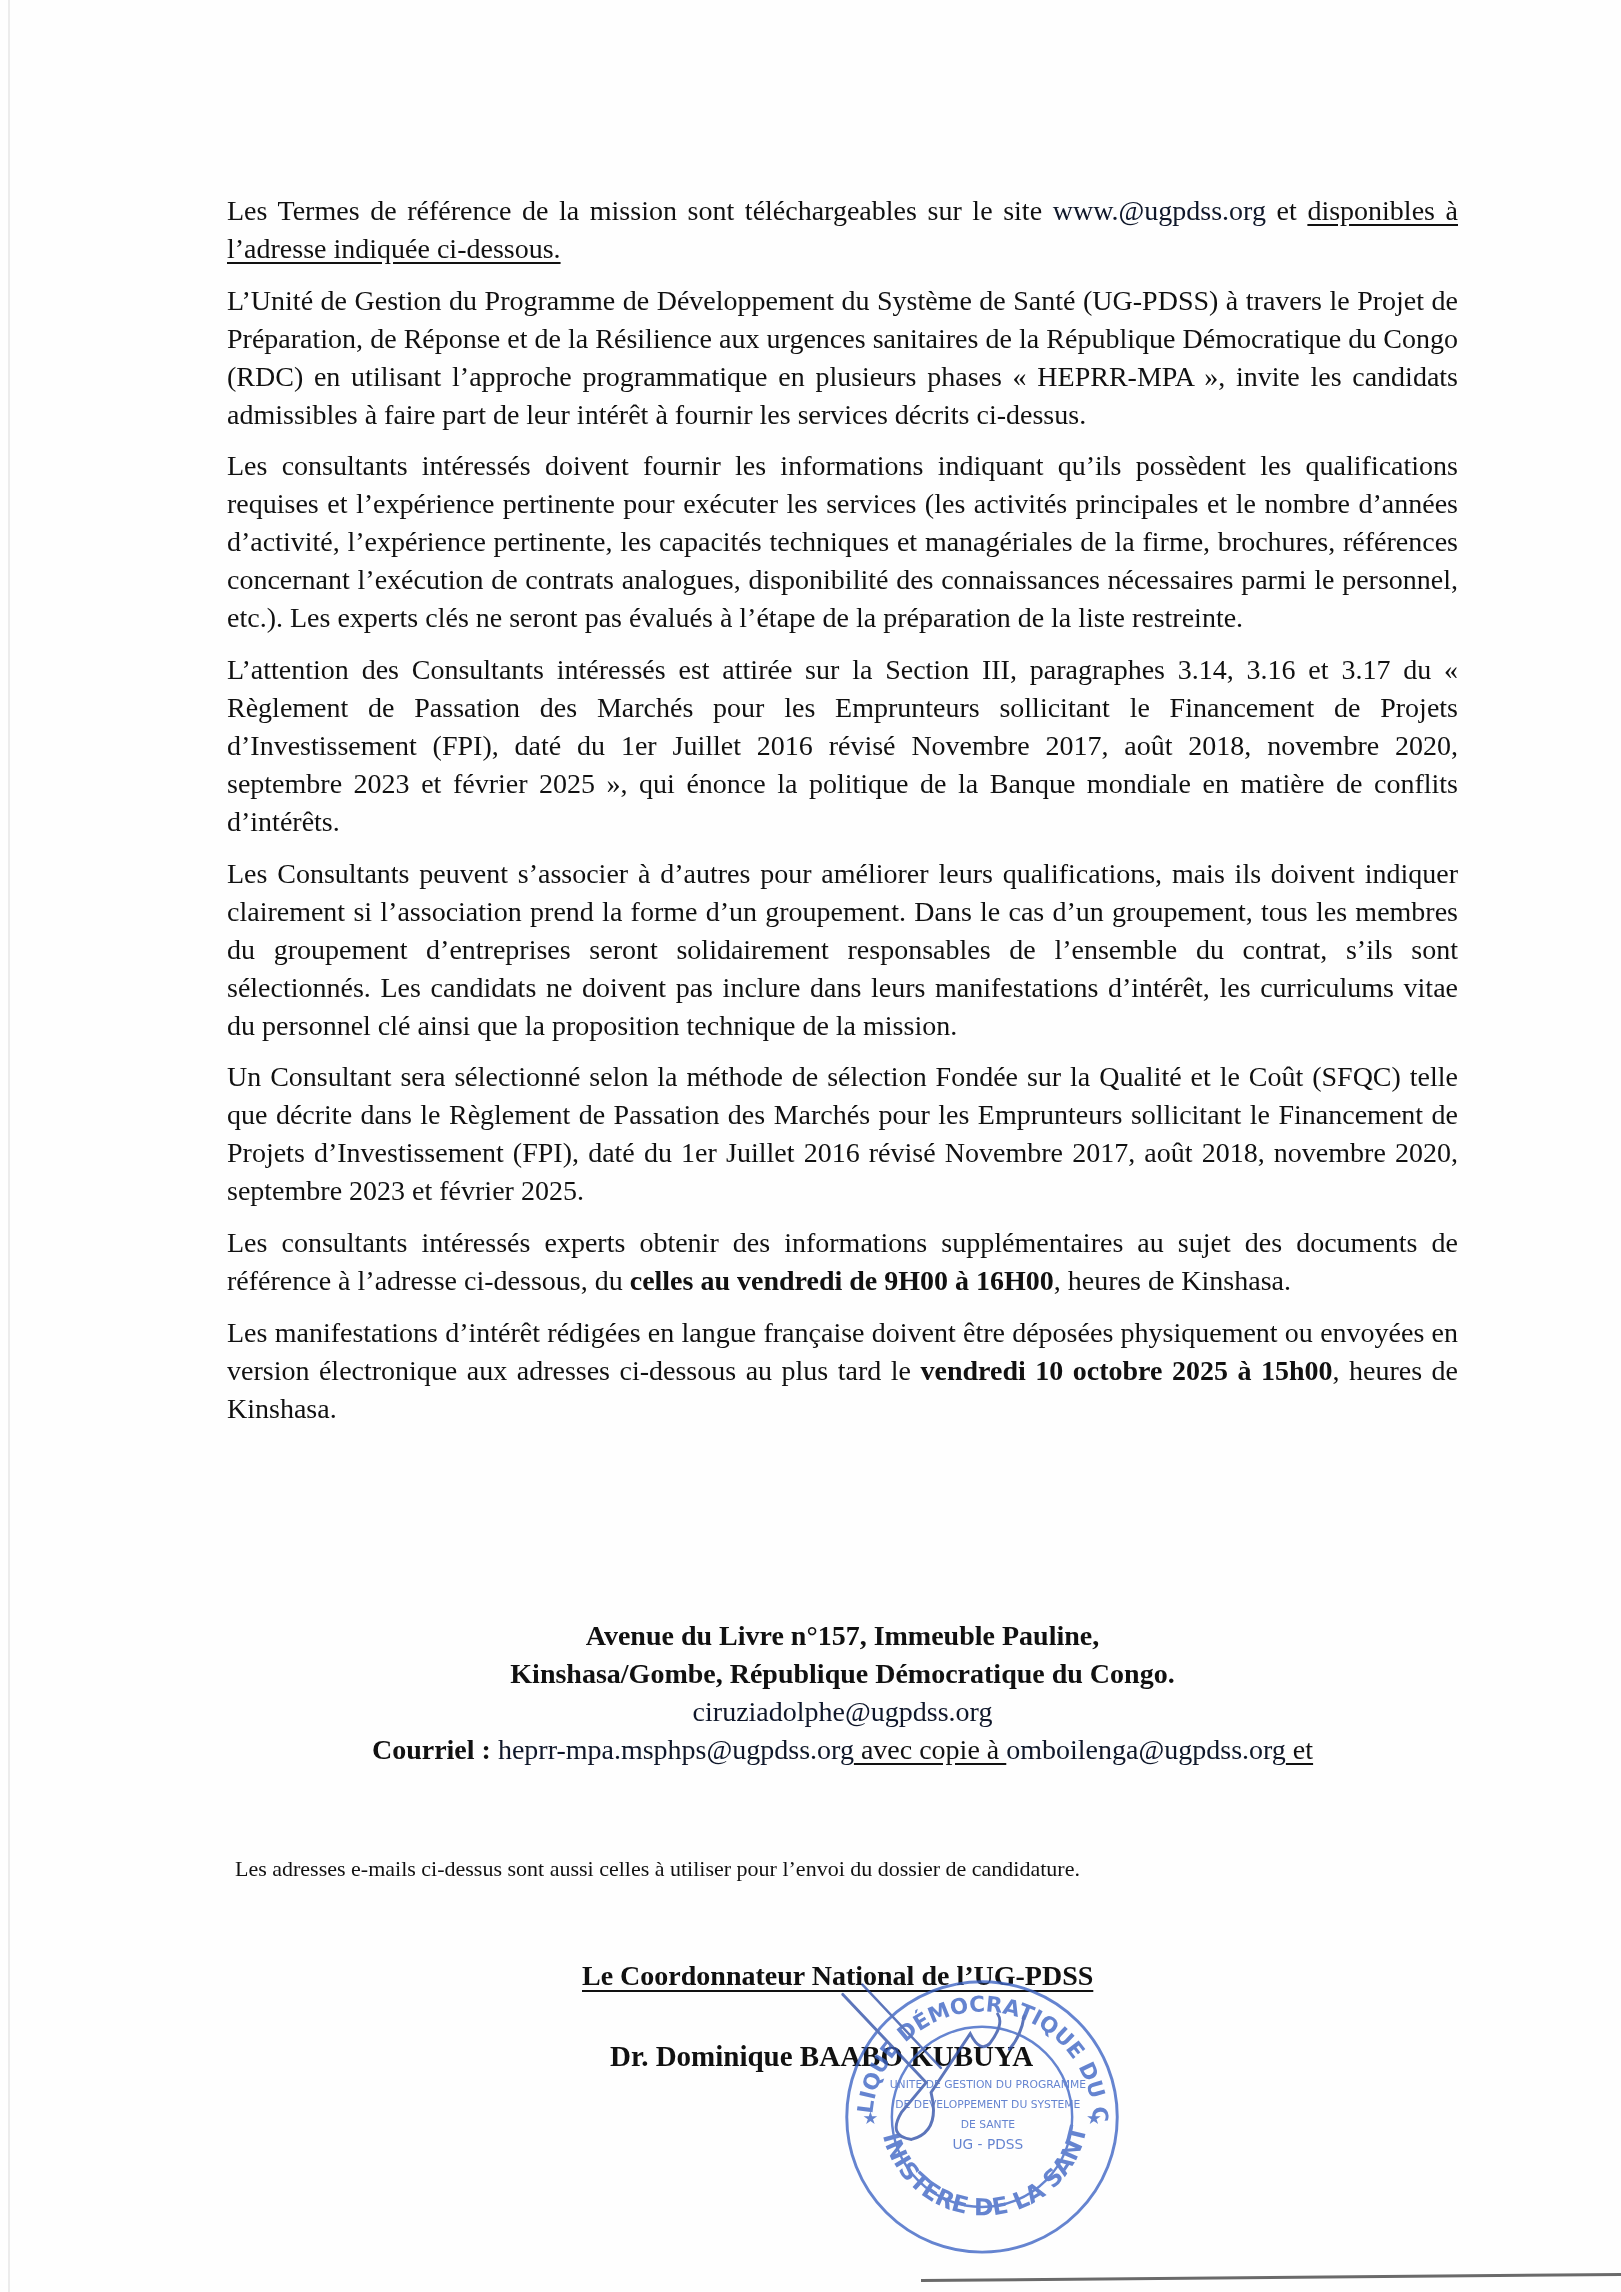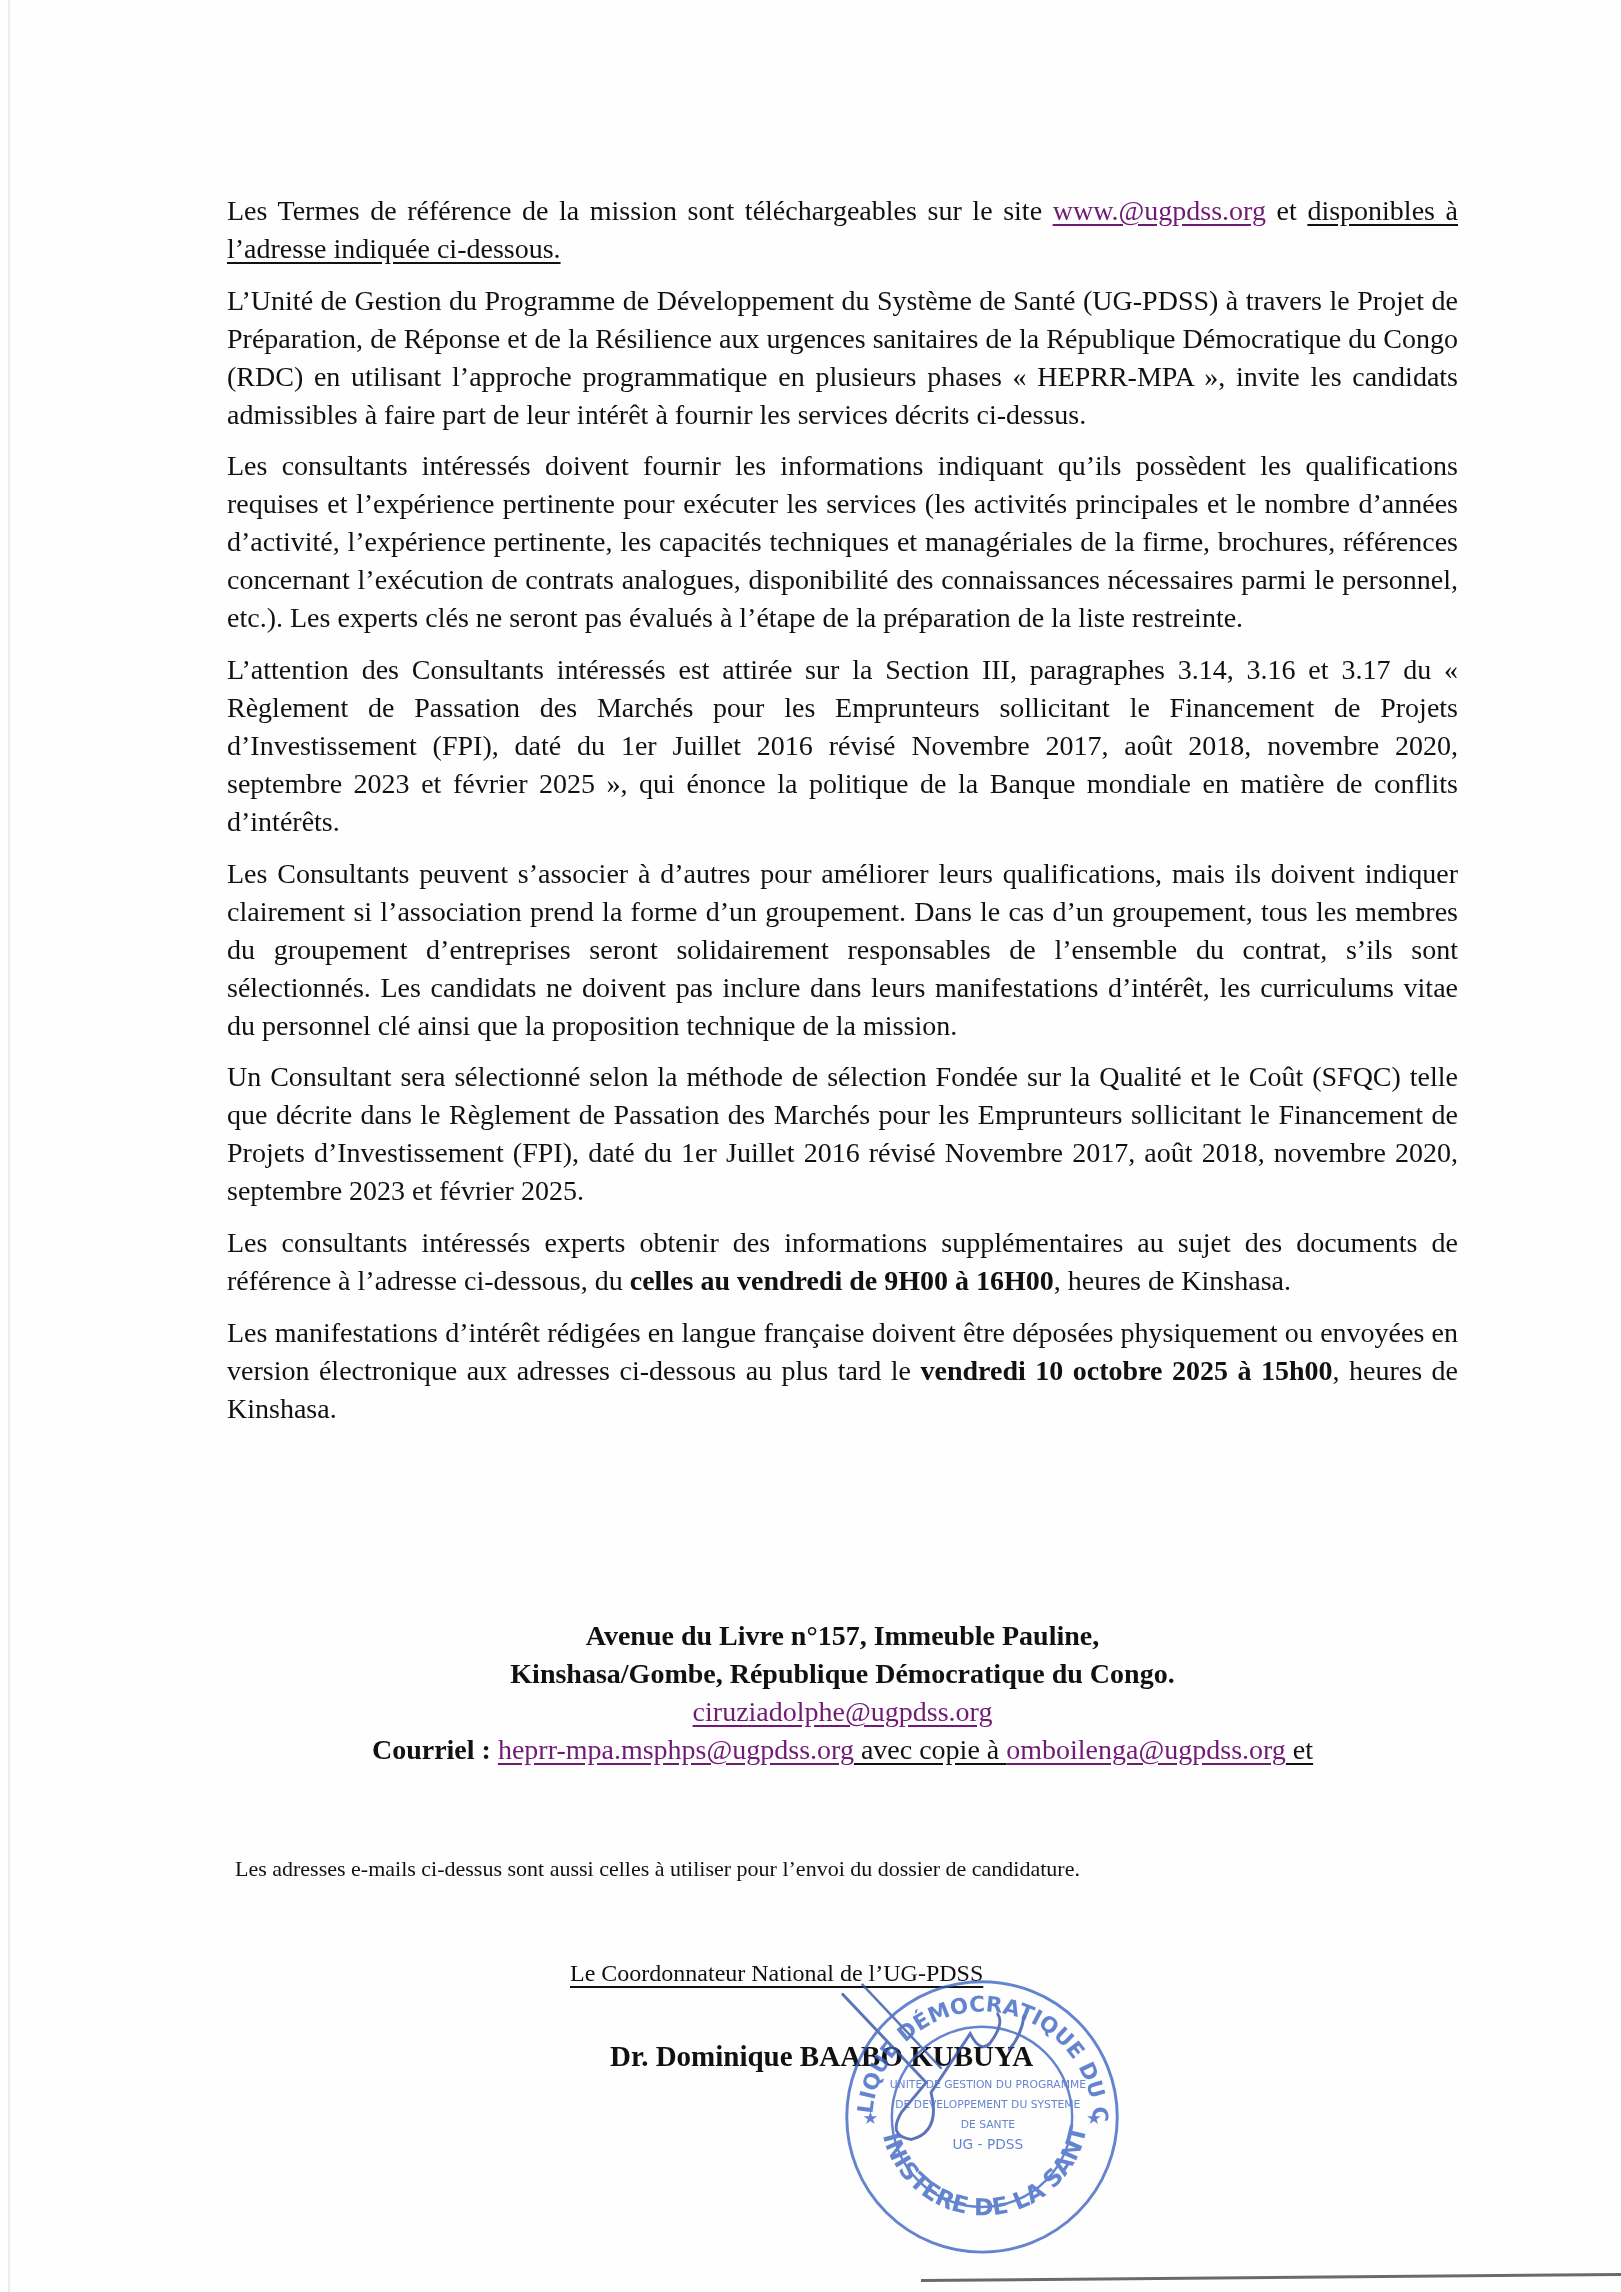--- a/index.html
+++ b/index.html
@@ -10,35 +10,35 @@
   }
   .page { position: absolute; left: 0; top: 0; width: 1621px; height: 2293px; background: #fefefe; }
   .scan-edge { position: absolute; left: 7.8px; top: 0; width: 2px; height: 2293px; background: #ececec; }
   .content {
     position: absolute; left: 227px; top: 192px; width: 1231px;
     font-size: 28px; line-height: 38px;
   }
   .para { margin: 0 0 13.7px 0; text-align: justify; text-align-last: left; }
   .para.first { margin-bottom: 13.7px; }
   .u { text-decoration: underline; text-underline-offset: 3.9px; }
-  a.link { color: #701a75; text-decoration: underline; text-underline-offset: 3.9px; }
+  a.link { color: #0f172a; text-underline-offset: 3.9px; }
   b { font-weight: bold; }
   .address {
     position: absolute; left: 227px; top: 1617px; width: 1231px;
     text-align: center; font-weight: bold; font-size: 28px; line-height: 38px;
   }
   .address .line { display: block; }
   .address .mail { font-weight: normal; }
   .note {
     position: absolute; left: 235px; top: 1828px; width: 1223px;
     font-size: 22px; line-height: 38px; text-align: justify; text-align-last: left;
   }
   .signatory-title {
-    position: absolute; left: 570px; top: 1960px;
-    font-weight: normal; font-size: 24px; text-decoration: underline; text-underline-offset: 4.9px;
+    position: absolute; left: 582px; top: 1960px;
+    font-weight: bold; font-size: 28px; text-decoration: underline; text-underline-offset: 4.9px;
     text-decoration-thickness: 2px;
   }
   .signatory-name {
     position: absolute; left: 610px; top: 2040px;
     font-weight: bold; font-size: 29px;
   }
   .stamp {
     position: absolute; left: 833px; top: 1965px; width: 299px; height: 294px;
     opacity: 0.78; pointer-events: none;
   }

